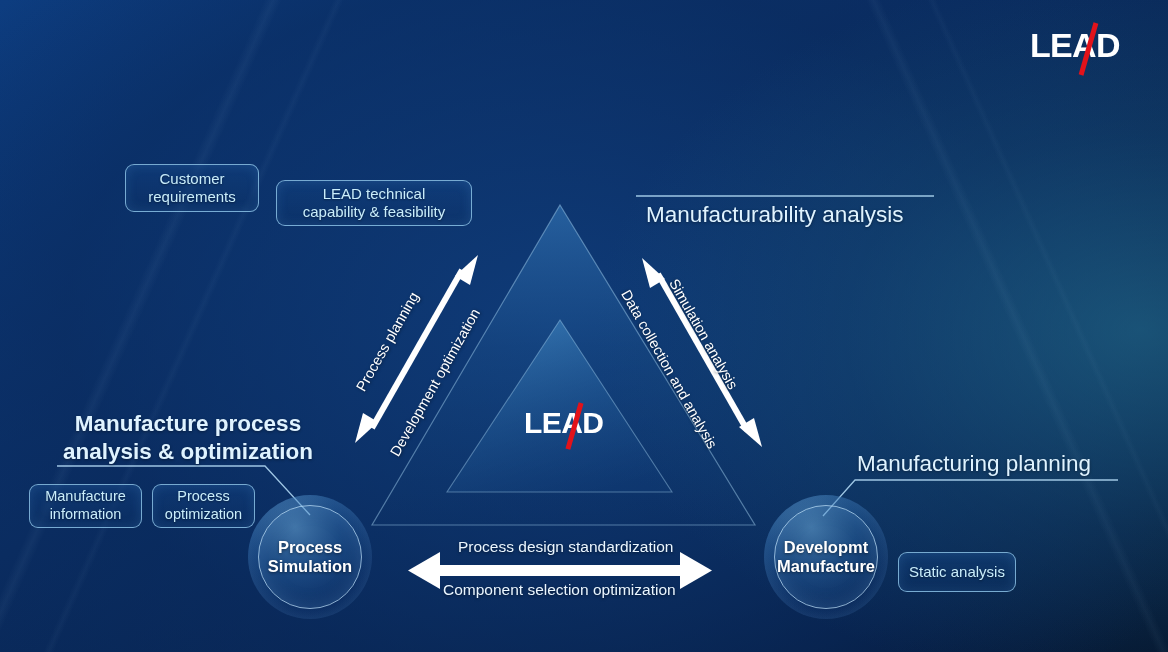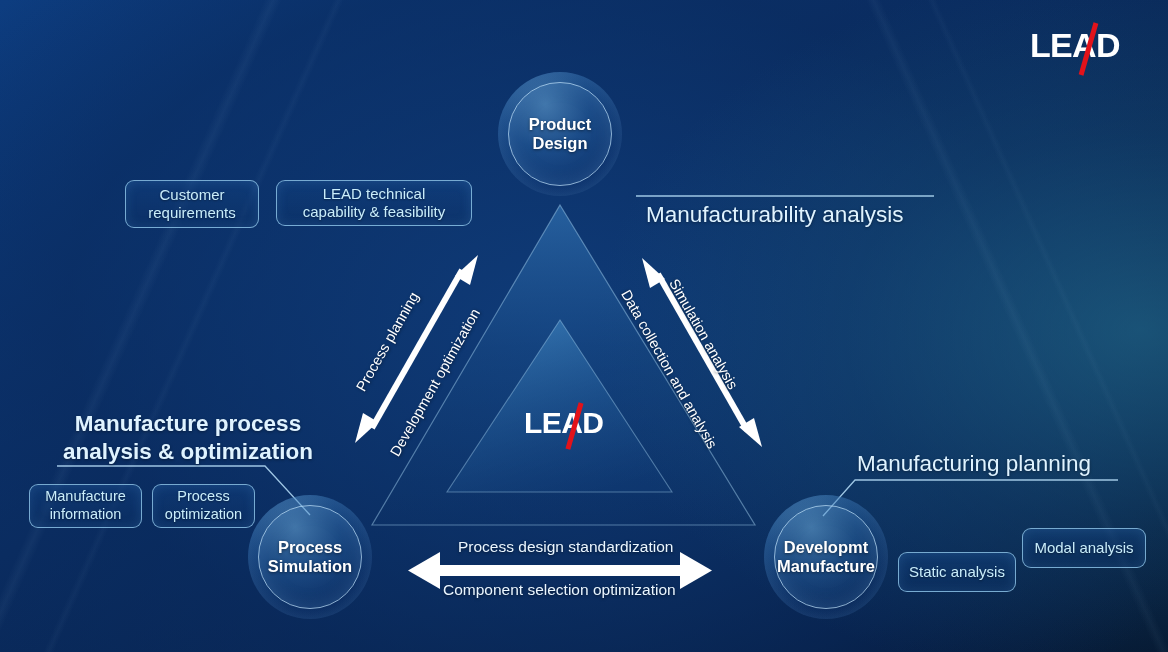--- a/index.html
+++ b/index.html
@@ -203,48 +203,40 @@
   <div class="lead-logo" style="left:1030px; top:28px; width:88px; height:42px;">
     <span class="lead-text" style="font-size:34px;">LEAD</span>
     <span class="lead-slash" style="left:56px; top:-6px; width:5px; height:54px; transform:rotate(16deg);"></span>
   </div>
 
   <div class="lead-logo" style="left:524px; top:408px; width:80px; height:36px;">
     <span class="lead-text" style="font-size:30px;">LEAD</span>
     <span class="lead-slash" style="left:48px; top:-6px; width:4.5px; height:48px; transform:rotate(16deg);"></span>
   </div>
 
-  <div class="node" style="left:498px; top:72px; width:124px; height:124px;">
-    <span class="halo"></span>
-    <span class="ring"></span>
-    <span class="node-label">
-      <span>Product</span><br>
-      <span>Design</span>
-    </span>
-  </div>
 
   <div class="node" style="left:248px; top:495px; width:124px; height:124px;">
     <span class="halo"></span>
     <span class="ring"></span>
     <span class="node-label">
       <span>Process</span><br>
       <span>Simulation</span>
     </span>
   </div>
 
   <div class="node" style="left:764px; top:495px; width:124px; height:124px;">
     <span class="halo"></span>
     <span class="ring"></span>
     <span class="node-label">
       <span>Developmt</span><br>
       <span>Manufacture</span>
     </span>
   </div>
 
-  <div class="pill" style="left:125px; top:180px; width:134px; height:48px;">
+  <div class="pill" style="left:125px; top:164px; width:134px; height:48px;">
     <span>
       <span>Customer</span><br>
       <span>requirements</span>
     </span>
   </div>
 
   <div class="pill" style="left:276px; top:180px; width:196px; height:46px;">
     <span>
       <span>LEAD technical</span><br>
       <span>capability &amp; feasibility</span>
@@ -262,23 +254,20 @@
     <span>
       <span>Process</span><br>
       <span>optimization</span>
     </span>
   </div>
 
   <div class="pill" style="left:898px; top:528px; width:118px; height:40px;margin-top:24px;">
     <span>Static analysis</span>
   </div>
 
-  <div class="pill" style="left:1022px; top:528px; width:124px; height:40px;">
-    <span>Modal analysis</span>
-  </div>
 
   <div class="heading" style="left:646px; top:201px;">
     <span>Manufacturability analysis</span>
   </div>
 
   <div class="heading two-line" style="left:53px; top:410px; width:270px;font-weight:bold;">
     <span>Manufacture process</span><br>
     <span>analysis &amp; optimization</span>
   </div>
 

